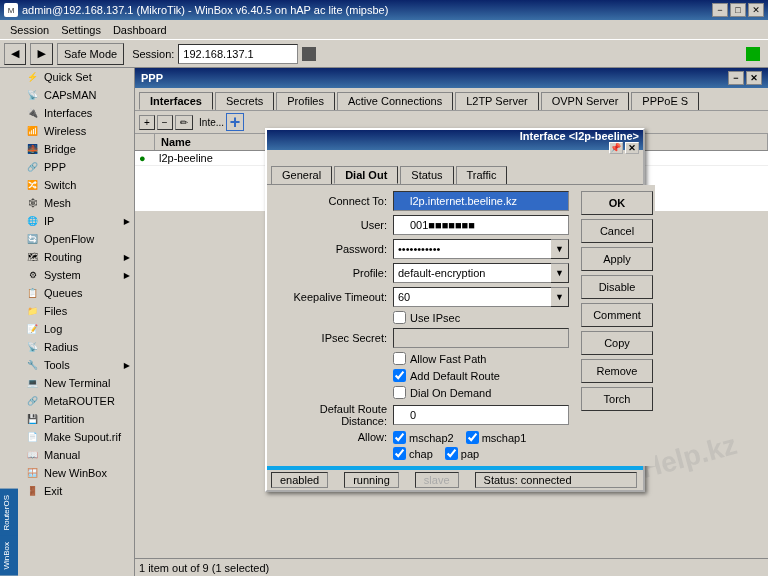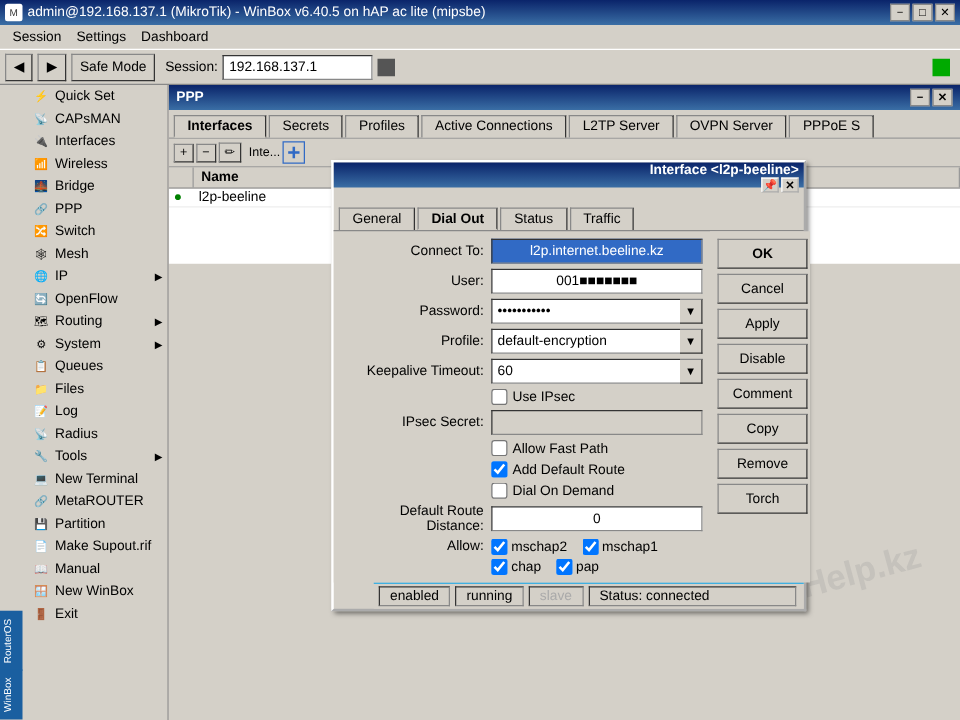--- a/index.html
+++ b/index.html
@@ -47,21 +47,21 @@
     .dialog-title-btn { width: 14px; height: 12px; background: #d4d0c8; border: 1px outset #fff; font-size: 9px; display: flex; align-items: center; justify-content: center; cursor: pointer; color: #000; }
     
     .dialog-tabs { display: flex; padding: 16px 4px 0; gap: 2px; }
     .dialog-tab { padding: 2px 10px; background: #d4d0c8; border: 1px outset #888; border-bottom: none; font-size: 11px; cursor: pointer; }
     .dialog-tab.active { background: #d4d0c8; border-bottom: 1px solid #d4d0c8; z-index: 1; font-weight: bold; }
     
     .dialog-content { background: #d4d0c8; padding: 8px; border-top: 1px solid #888; margin-top: -1px; }
     
     .form-row { display: flex; align-items: center; margin-bottom: 4px; }
     .form-label { width: 120px; text-align: right; padding-right: 6px; font-size: 11px; }
-    .form-input { flex: 1; height: 20px; border: 1px inset #888; background: white; padding: 1px 4px; font-size: 11px; text-align: center; }
+    .form-input { flex: 1; height: 20px; border: 1px inset #888; background: white; padding: 1px 16px; font-size: 11px; }
     .form-input.highlighted { background: #316ac5; color: white; }
     .form-input-with-btn { display: flex; flex: 1; }
     .form-input-with-btn input { flex: 1; height: 20px; border: 1px inset #888; border-right: none; background: white; padding: 1px 4px; font-size: 11px; }
     .form-input-btn { width: 18px; height: 20px; background: #d4d0c8; border: 1px outset #888; border-left: none; cursor: pointer; display: flex; align-items: center; justify-content: center; font-size: 9px; }
     
     .checkbox-row { display: flex; align-items: center; margin-bottom: 4px; margin-left: 120px; }
     .checkbox-row input[type=checkbox] { margin-right: 4px; }
     
     
     .action-btn { width: 72px; height: 24px; background: #d4d0c8; border: 1px outset #888; font-size: 11px; cursor: pointer; text-align: right; display: flex; align-items: center; justify-content: center; }
@@ -387,27 +387,30 @@
             <button class="action-btn">Cancel</button>
             <button class="action-btn">Apply</button>
             <button class="action-btn">Disable</button>
             <button class="action-btn">Comment</button>
             <button class="action-btn">Copy</button>
             <button class="action-btn">Remove</button>
             <button class="action-btn">Torch</button>
           </div>
         </div>
 
-        <div style="display:flex;background:#d4d0c8;border-top:1px solid #0ea5e9;padding:2px 4px;gap:2px;margin-left:32px;">
+        <div style="display:flex;background:#d4d0c8;border-top:4px solid #0ea5e9;padding:2px 4px;gap:14px;">
           <span class="status-segment">enabled</span>
           <span class="status-segment">running</span>
           <span class="status-segment" style="color:#aaa;">slave</span>
           <span class="status-segment" style="flex:1;">Status: connected</span>
         </div>
 
       </div>
     </div>
 
     <div style="position:absolute;right:30px;bottom:100px;font-size:28px;color:rgba(150,150,150,0.25);font-weight:bold;transform:rotate(-15deg);pointer-events:none;">MHelp.kz</div>
 
+    <div style="position:absolute;bottom:0;left:0;right:0;height:18px;background:#d4d0c8;border-top:1px solid #888;display:flex;align-items:center;padding:0 4px;font-size:11px;">
+      <span>1 item out of 9 (1 selected)</span>
+    </div>
 
   </div>
 </div>
 
 </body></html>

